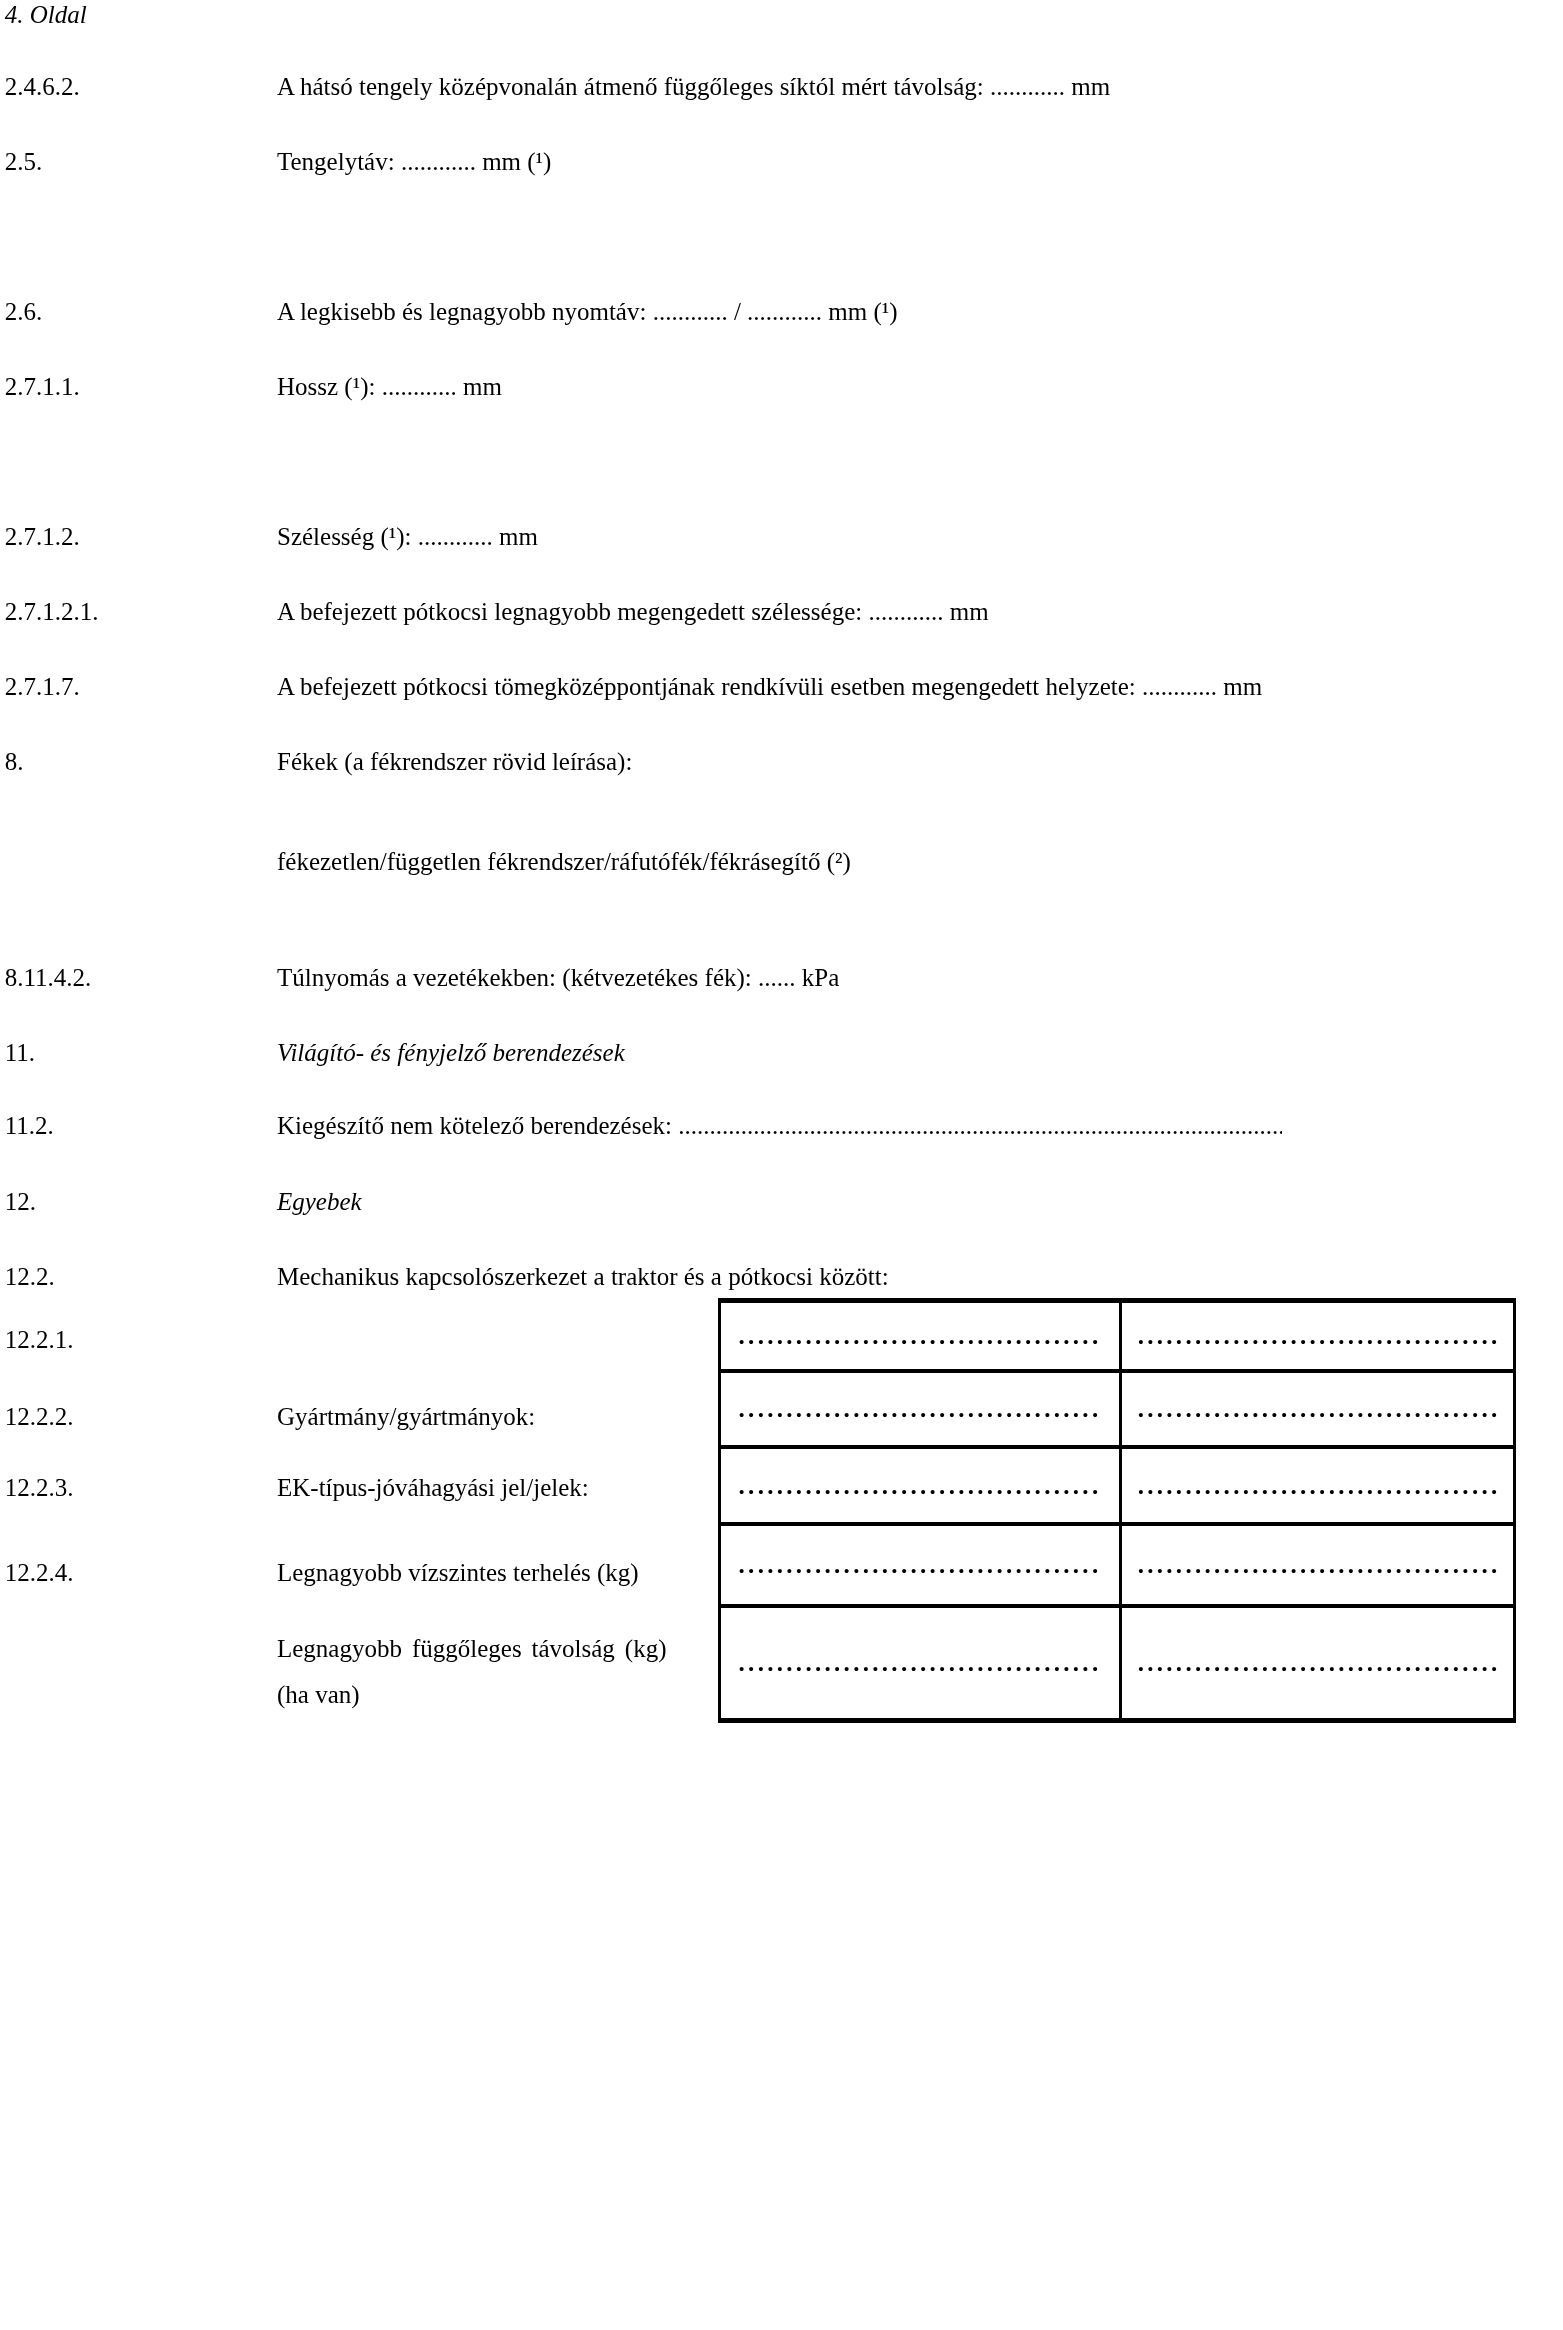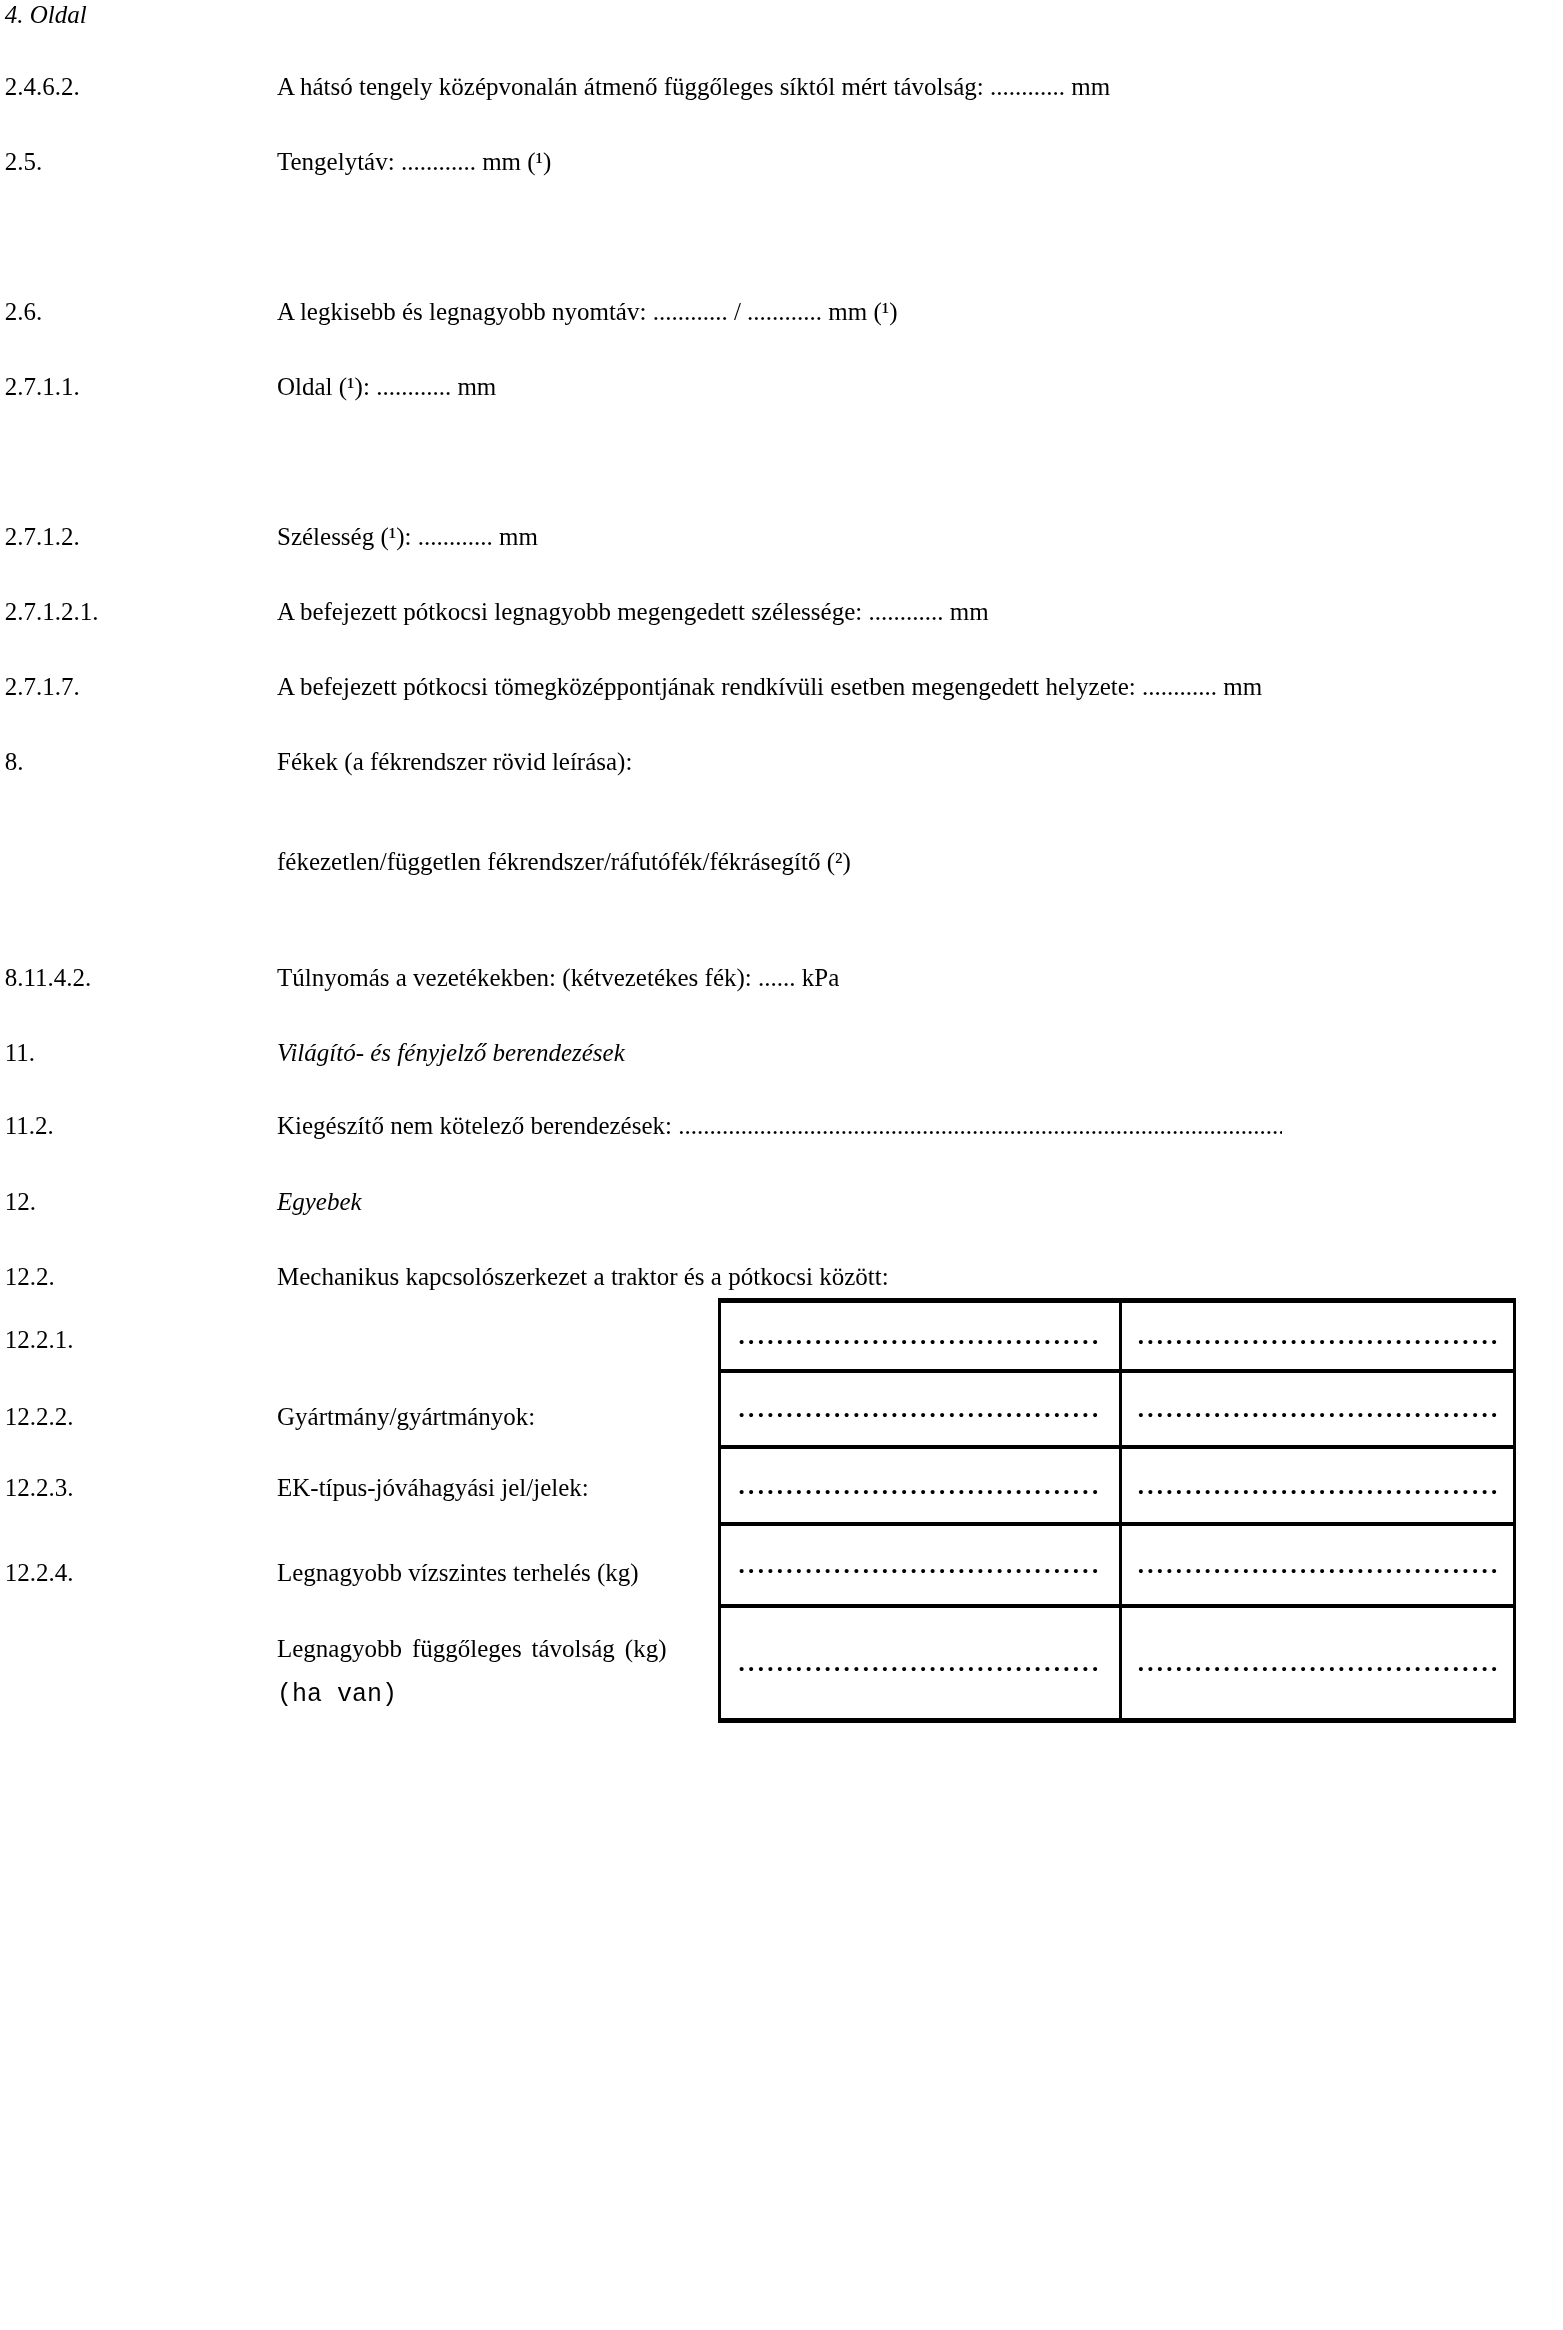--- a/index.html
+++ b/index.html
@@ -28,21 +28,21 @@
   .trow:last-child { border-bottom: none; }
   .tcell {
     box-sizing: border-box; display: flex; align-items: center; justify-content: center;
     overflow: hidden;
   }
   .tcell.c1 { width: 401px; border-right: 3.3px solid #000; }
   .tcell.c2 { flex: 1; }
   .r1 { height: 70px; } .r2 { height: 76px; } .r3 { height: 77px; }
   .r4 { height: 82px; } .r5 { height: 110px; }
   .cdots { font-weight: bold; letter-spacing: 3.3px; white-space: nowrap; overflow: hidden; max-width: 92%; }
-  .tlbl2 .l2 { margin-top: 17.7px; font-family: Liberation Mono, monospace; }
+  .tlbl2 .l2 { margin-top: 17.7px; }
   .tlbl2 .l1 { word-spacing: 3.7px; }
 </style>
 </head>
 <body>
 
 <div class="sheet">
 
   <div class="line italic" style="top:0.9px">
     <span class="num">4. Oldal</span>
   </div>
@@ -54,21 +54,21 @@
   <div class="line" style="top:148px">
     <span class="num">2.5.</span>
     <span class="lbl">Tengelytáv: ............ mm (¹)</span>
   </div>
   <div class="line" style="top:298px">
     <span class="num">2.6.</span>
     <span class="lbl">A legkisebb és legnagyobb nyomtáv: ............ / ............ mm (¹)</span>
   </div>
   <div class="line" style="top:373px">
     <span class="num">2.7.1.1.</span>
-    <span class="lbl">Oldal (¹): ............ mm</span>
+    <span class="lbl">Hossz (¹): ............ mm</span>
   </div>
   <div class="line" style="top:523px">
     <span class="num">2.7.1.2.</span>
     <span class="lbl">Szélesség (¹): ............ mm</span>
   </div>
   <div class="line" style="top:598px">
     <span class="num">2.7.1.2.1.</span>
     <span class="lbl">A befejezett pótkocsi legnagyobb megengedett szélessége: ............ mm</span>
   </div>
   <div class="line" style="top:673px">

